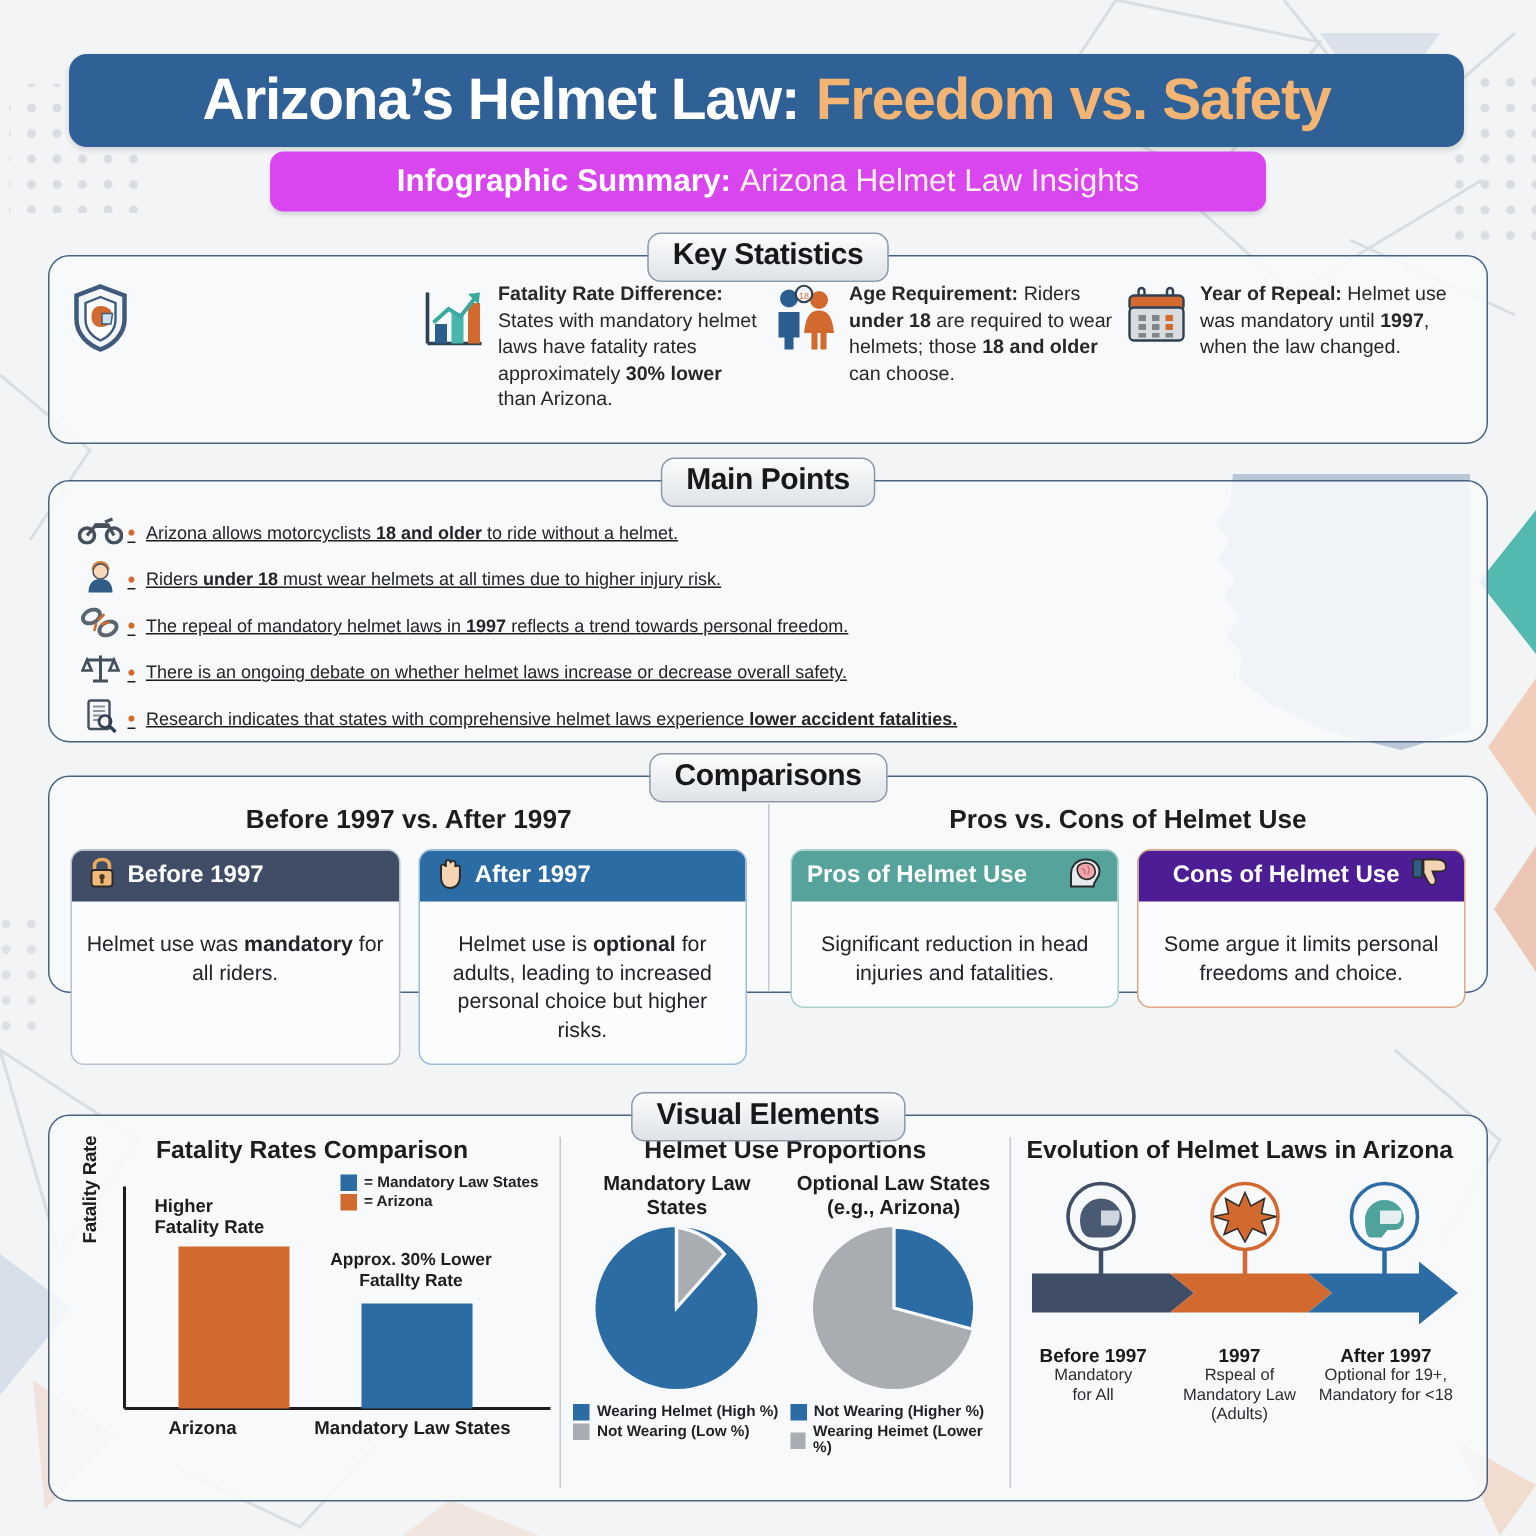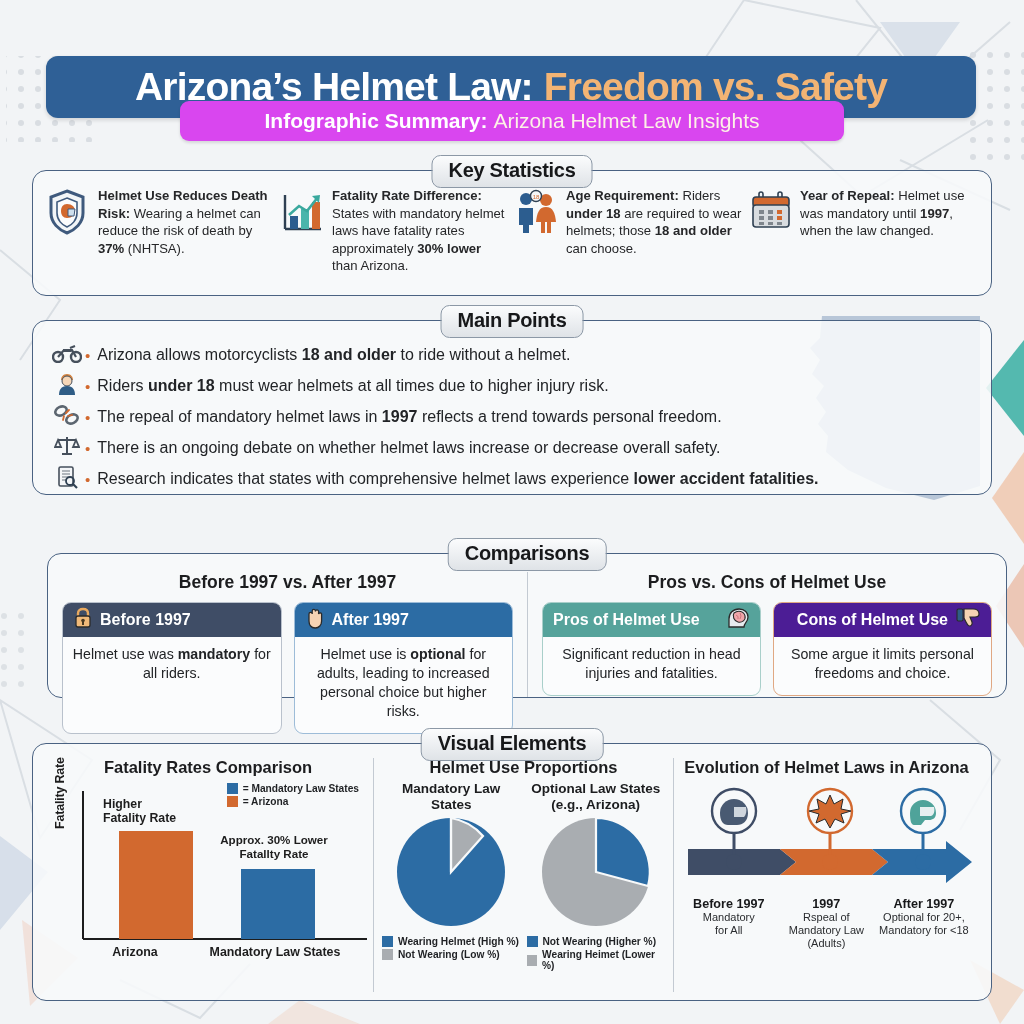--- a/index.html
+++ b/index.html
@@ -40,21 +40,20 @@
     z-index: 4;
   }
 
   
   #title-bar {
     position: absolute; left: 46px; top: 36px; width: 930px; height: 62px;
     background: #2f6096; border-radius: 12px;
     display: flex; align-items: center; justify-content: center;
     z-index: 3;
     box-shadow: 0 2px 4px rgba(0,0,0,0.14);
-    margin-top: 20px;
   }
   #title-bar .t1 { color:#ffffff; font-size:39px; font-weight:bold; letter-spacing:-0.8px;}
   #title-bar .t2 { color:#f3b474; font-size:39px; font-weight:bold; letter-spacing:-0.8px; margin-left:11px;}
   #subtitle-bar {
     position: absolute; left: 180px; top: 101px; width: 664px; height: 40px;
     background: #d946ef; border-radius: 9px;
     display:flex; align-items:center; justify-content:center;
     z-index: 3;
     box-shadow: 0 2px 3px rgba(0,0,0,0.12);
   }
@@ -63,39 +62,39 @@
 
   
   #key-stats { left: 32px; top: 170px; width: 960px; height: 126px; }
   .stats-row { display:flex; height:100%; padding: 16px 14px 0 14px; gap: 6px; }
   .stat { display:flex; gap:7px; width:25%; }
   .stat .ico { flex: 0 0 44px; padding-top:2px; }
   .stat .txt { font-size:13.1px; line-height:17.6px; color:#262729; }
   .stat .txt b { font-weight:bold; }
 
   
-  #main-points { left: 32px; top: 320px; width: 960px; height: 175px; }
+  #main-points { left: 32px; top: 320px; width: 960px; height: 175px; text-decoration: underline; }
   .mp-list { padding: 20px 0 0 16px; }
   .mp-row { display:flex; align-items:center; height: 28px; margin-bottom: 3px; }
   .mp-ico { flex:0 0 36px; text-align:center; }
   .mp-dot { color:#d2692f; font-size:15px; margin:0 7px 0 0; }
-  .mp-text { font-size:16px; color:#222427; }
+  .mp-text { font-size:12px; color:#222427; }
   .mp-text b { font-weight:bold; }
 
   
-  #comparisons { left: 47px; top: 517px; width: 960px; height: 145px; margin-top: 36px; }
+  #comparisons { left: 32px; top: 517px; width: 960px; height: 145px; }
   .cmp-wrap { display:flex; height:100%; padding-top: 18px; }
   .cmp-half { width:50%; padding: 0 14px; }
   .cmp-half + .cmp-half { border-left: 1.4px solid #c3cad2; }
   .cmp-title { text-align:center; font-size:17.5px; font-weight:bold; color:#1c1d1f; margin-bottom:9px;}
   .cmp-cards { display:flex; gap: 12px; }
   .cmp-card { flex:1; border-radius:9px; overflow:hidden; border:1.5px solid #c9d0d8; background:#fbfcfd; }
   .cmp-card .head { display:flex; align-items:center; gap:7px; padding:5px 10px; height:34px; }
   .cmp-card .head .lbl { color:#fff; font-size:16px; font-weight:bold; }
-  .cmp-card .body { padding: 8px 9px 12px; font-size:14.2px; line-height:19px; text-align:center; color:#222427;}
+  .cmp-card .body { padding: 20px 9px 12px; font-size:14.2px; line-height:19px; text-align:center; color:#222427;}
   .cmp-card .body b { font-weight:bold; }
 
   
   #visual-elements { left: 32px; top: 743px; width: 960px; height: 258px; }
   .ve-wrap { display:flex; height:100%; padding: 14px 10px 8px; }
   .ve-col { position:relative; }
   .ve-col + .ve-col { border-left: 1.4px solid #c3cad2; }
   .ve-title { text-align:center; font-size:16.5px; font-weight:bold; color:#1c1d1f; margin-bottom: 4px; }
   .ve-sub { text-align:center; font-size:13.5px; font-weight:bold; color:#1c1d1f; line-height:15.5px; }
 
@@ -164,23 +163,20 @@
   <div class="stats-row">
 
     <div class="stat">
       <div class="ico">
         <svg width="40" height="46" viewBox="0 0 40 46">
           <path d="M20 2 L36 8 V24 C36 34 28 41 20 44 C12 41 4 34 4 24 V8 Z" fill="#f3f6f8" stroke="#3f5a7d" stroke-width="3"></path>
           <path d="M20 9 L30 13 V24 C30 31 25 36 20 38 C15 36 10 31 10 24 V13 Z" fill="#fbfcfd" stroke="#3f5a7d" stroke-width="1.6"></path>
           <path d="M20 15 C25 15 28 18 28 22 C28 26 25 29 20 29 C16 29 14 26 14 22 C14 18 16 15 20 15 Z" fill="#d2692f"></path>
           <path d="M21 20 H28 L27 27 H21 Z" fill="#cfe0ee" stroke="#3f5a7d" stroke-width="1"></path>
         </svg>
-      </div>
-      <div class="txt">
-        <b>Helmet Use Reduces Death Risk:</b><span> Wearing a helmet can reduce the risk of death by </span><b>37%</b><span> (NHTSA).</span>
       </div>
     </div>
 
     <div class="stat">
       <div class="ico">
         <svg width="42" height="46" viewBox="0 0 42 46">
           <line x1="4" y1="6" x2="4" y2="40" stroke="#2f4052" stroke-width="2.4"></line>
           <line x1="4" y1="40" x2="40" y2="40" stroke="#2f4052" stroke-width="2.4"></line>
           <rect x="9" y="27" width="8" height="13" fill="#2c5d8f"></rect>
           <rect x="20" y="20" width="8" height="20" fill="#4ab5ac"></rect>
@@ -521,20 +517,20 @@
           <div class="d">for All</div>
         </div>
         <div class="tl-label" style="width:33.3%;">
           <div class="y">1997</div>
           <div class="d">Rspeal of</div>
           <div class="d">Mandatory Law</div>
           <div class="d">(Adults)</div>
         </div>
         <div class="tl-label" style="width:33.3%;">
           <div class="y">After 1997</div>
-          <div class="d">Optional for 20+,</div>
+          <div class="d">Optional for 19+,</div>
           <div class="d">Mandatory for &lt;18</div>
         </div>
       </div>
     </div>
 
   </div>
 </div>
 
 </body></html>

